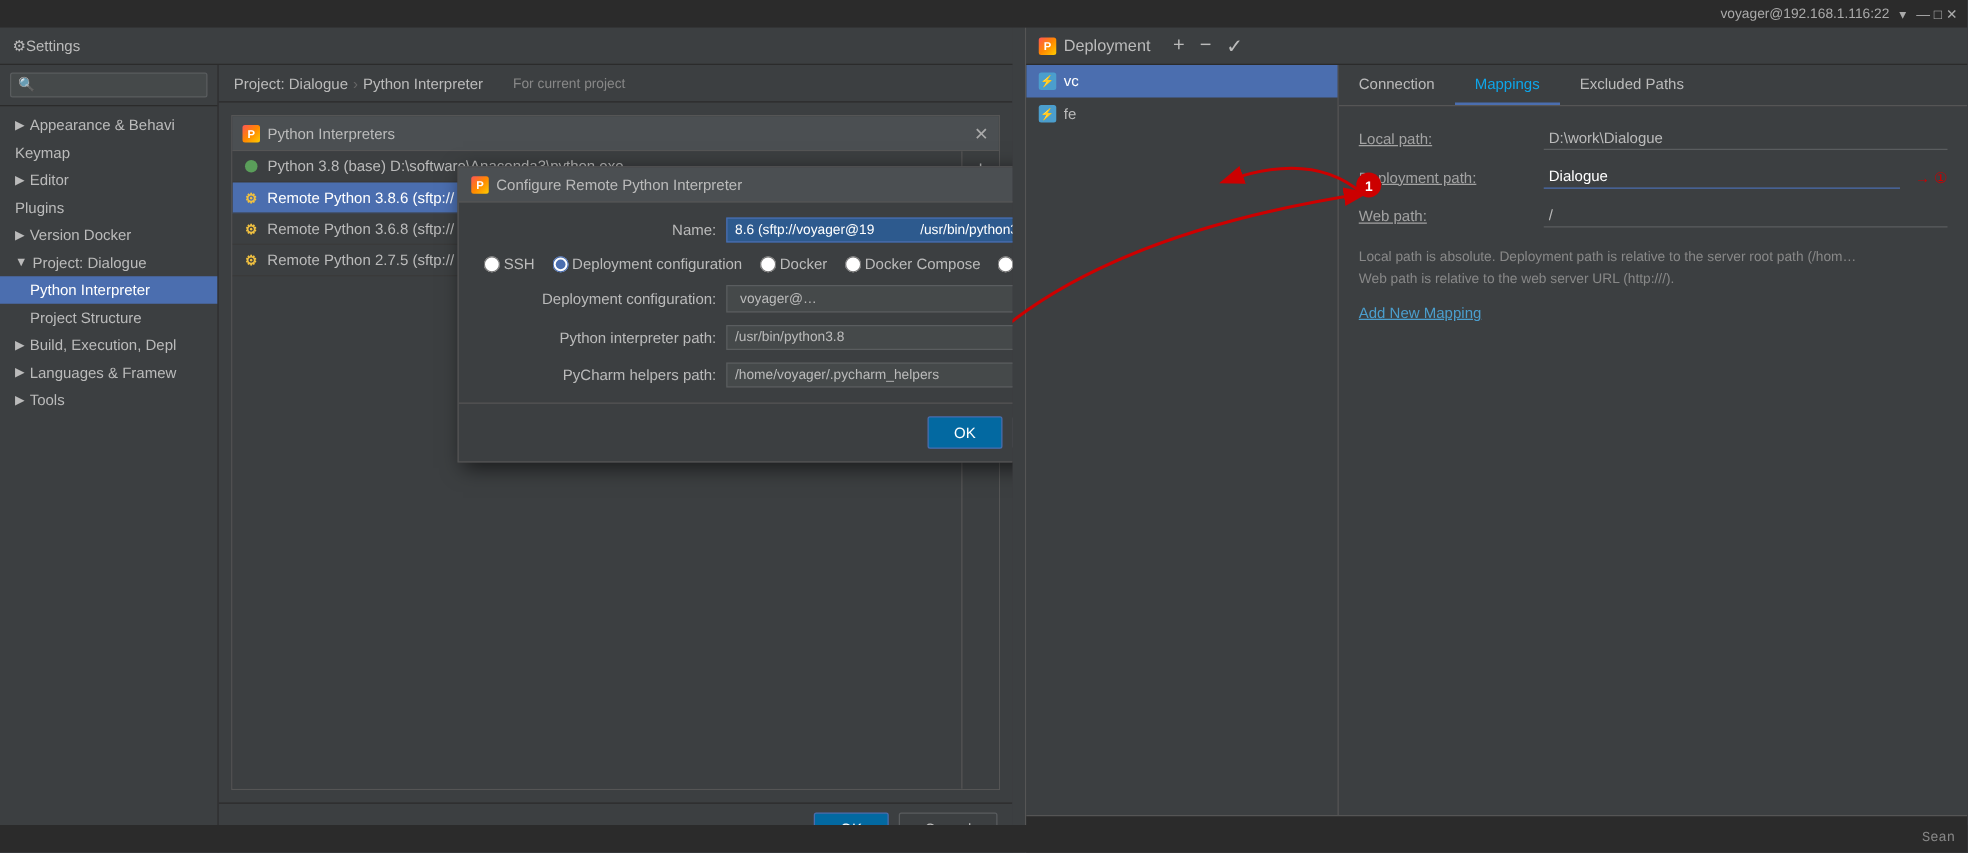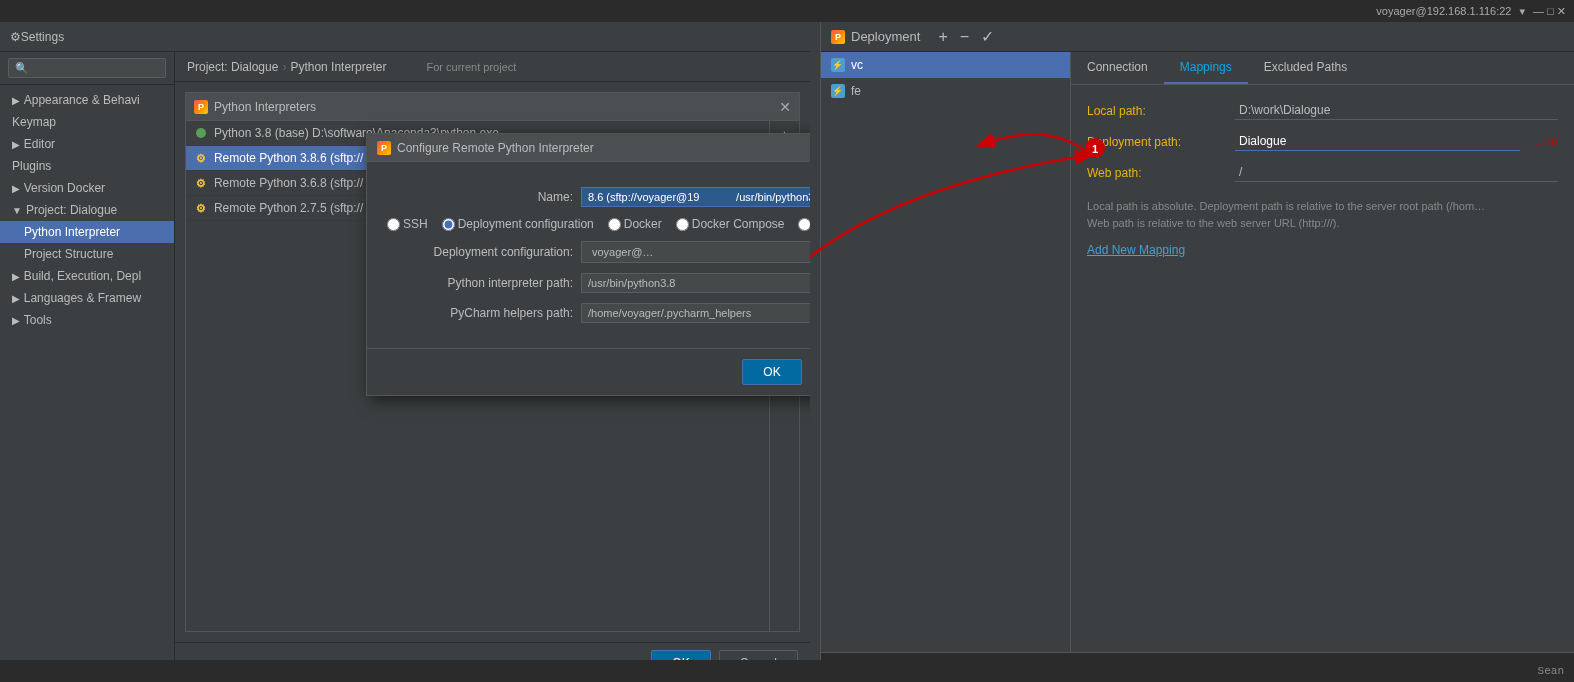--- a/index.html
+++ b/index.html
@@ -225,21 +225,21 @@
       background: #4b4f52;
       display: flex;
       align-items: center;
       justify-content: space-between;
       padding: 0 10px;
       border-bottom: 1px solid #555;
     }
     .dialog-title { color: #bbb; font-size: 12px; display: flex; align-items: center; gap: 6px; }
 
     .dialog-body {
-      padding: 25px 16px;
+      padding: 12px 16px;
       display: flex;
       flex-direction: column;
       gap: 10px;
     }
 
     .form-row {
       display: flex;
       align-items: center;
       gap: 8px;
     }
@@ -425,24 +425,25 @@
       flex-direction: column;
       gap: 12px;
     }
 
     .depl-form-row {
       display: flex;
       align-items: center;
       gap: 8px;
     }
     .depl-form-label {
-      color: #eab308;
+      color: #a3a3a3;
       font-size: 12px;
       width: 140px;
       flex-shrink: 0;
+      text-decoration: underline;
     }
     .depl-form-input {
       flex: 1;
       background: transparent;
       border: none;
       border-bottom: 1px solid #5a5d5f;
       color: #bbb;
       padding: 2px 4px;
       font-size: 12px;
       outline: none;
@@ -601,21 +602,21 @@
           <span>Tools</span>
         </div>
       </div>
     </div>
 
     <div class="main-content">
       <div class="breadcrumb-bar">
         <span>Project: Dialogue</span>
         <span class="breadcrumb-sep">›</span>
         <span>Python Interpreter</span>
-        <span style="margin-left:36px; color:#888; font-size:11px;">For current project</span>
+        <span style="margin-left:20px; color:#888; font-size:11px;">For current project</span>
       </div>
 
       <div class="interpreters-window">
         <div class="interpreters-titlebar">
           <div class="interpreters-titlebar-left">
             <span class="pycharm-logo">P</span>
             <span>Python Interpreters</span>
           </div>
           <span class="close-btn">✕</span>
         </div>

